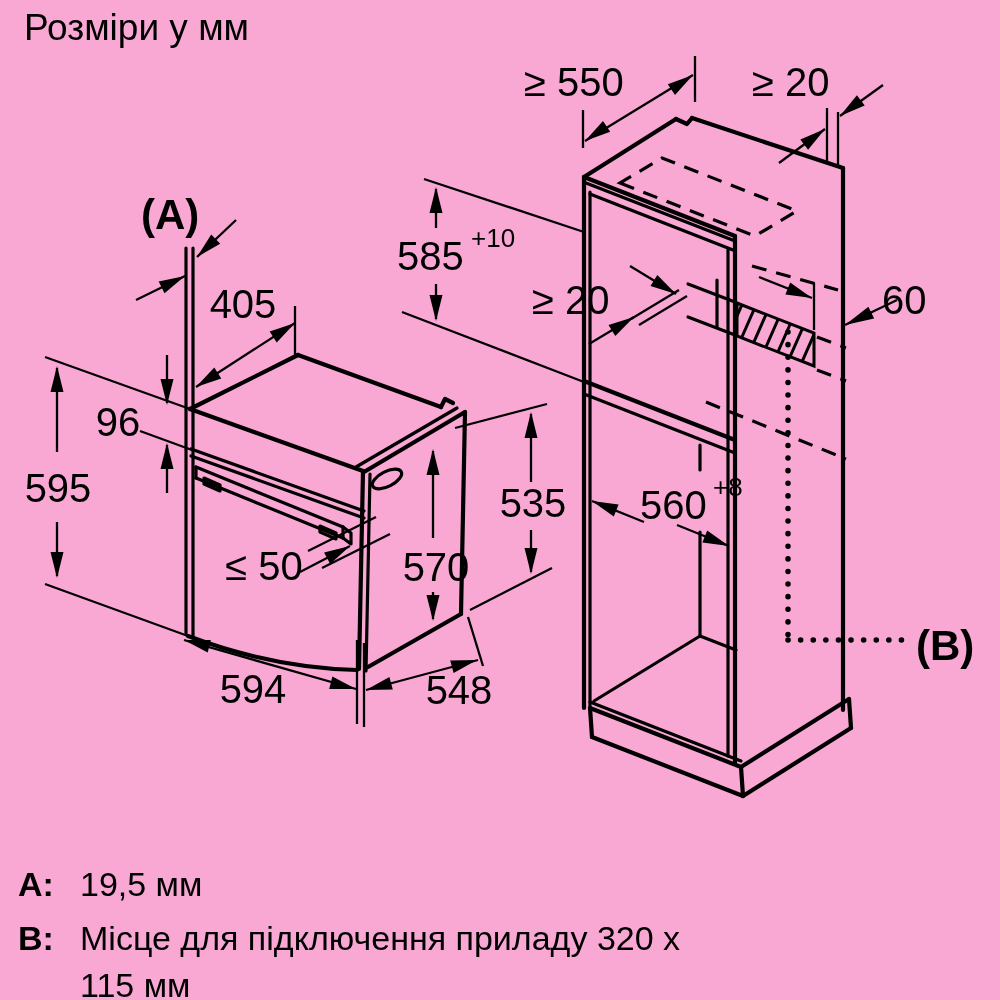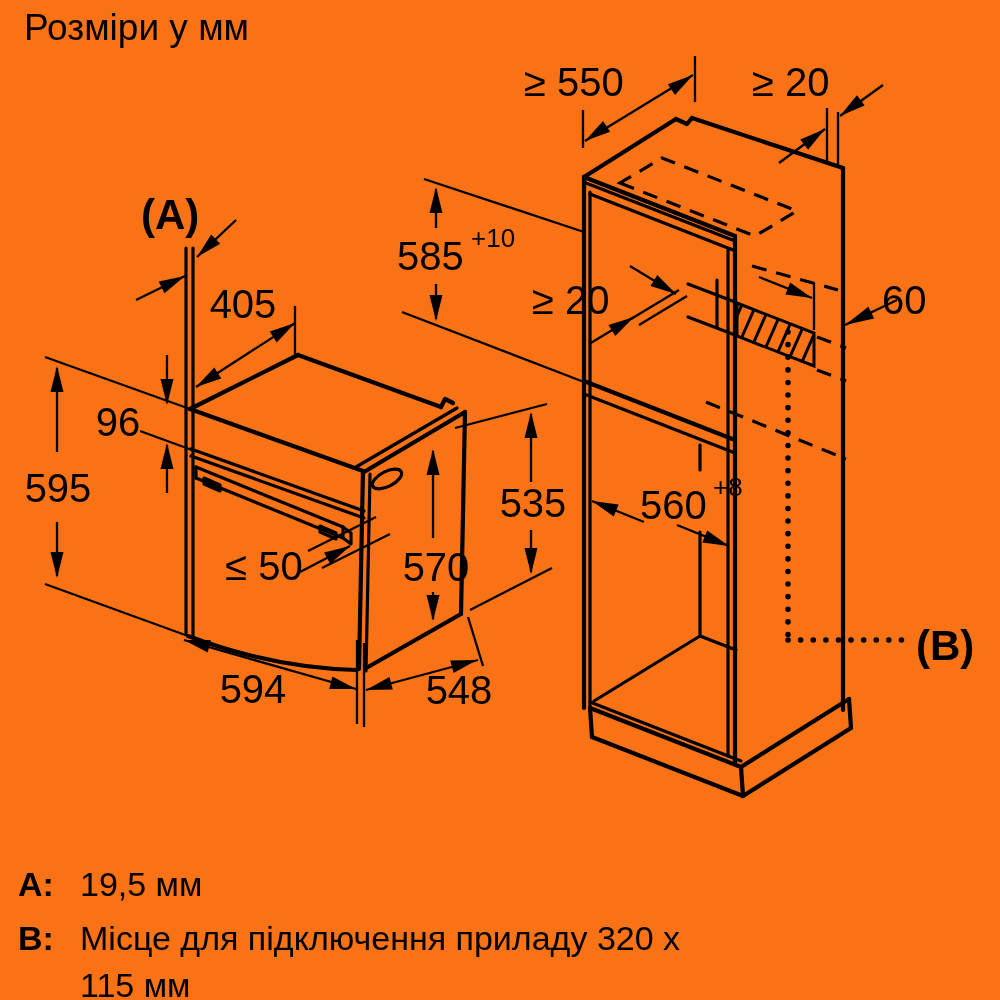--- a/index.html
+++ b/index.html
@@ -1,16 +1,16 @@
 <!DOCTYPE html>
 <html><head>
 <meta charset="utf-8">
 <style>
   html,body{margin:0;padding:0;background:#ffffff;}
-  #stage{position:relative;width:1000px;height:1000px;background:#f97316;overflow:hidden;}
+  #stage{position:relative;width:1000px;height:1000px;background:#f9a8d4;overflow:hidden;}
   svg{display:block;}
   .ln{stroke:#000;fill:none;stroke-width:4.2;stroke-linecap:round;stroke-linejoin:round;}
   .md{stroke:#000;fill:none;stroke-width:3.2;stroke-linecap:round;stroke-linejoin:round;}
   .tn{stroke:#000;fill:none;stroke-width:2.3;stroke-linecap:butt;}
   .dash{stroke:#000;fill:none;stroke-width:3.2;stroke-dasharray:15 10;}
   .dot{stroke:#000;fill:none;stroke-width:5.5;stroke-dasharray:0.1 12.5;stroke-linecap:round;}
   .arr{fill:#000;stroke:none;}
   .hatch{stroke:#000;stroke-width:3;fill:none;}
   text{fill:#000;stroke:none;font-family:"Liberation Sans","DejaVu Sans",sans-serif;}
   .dim{font-size:40px;}

